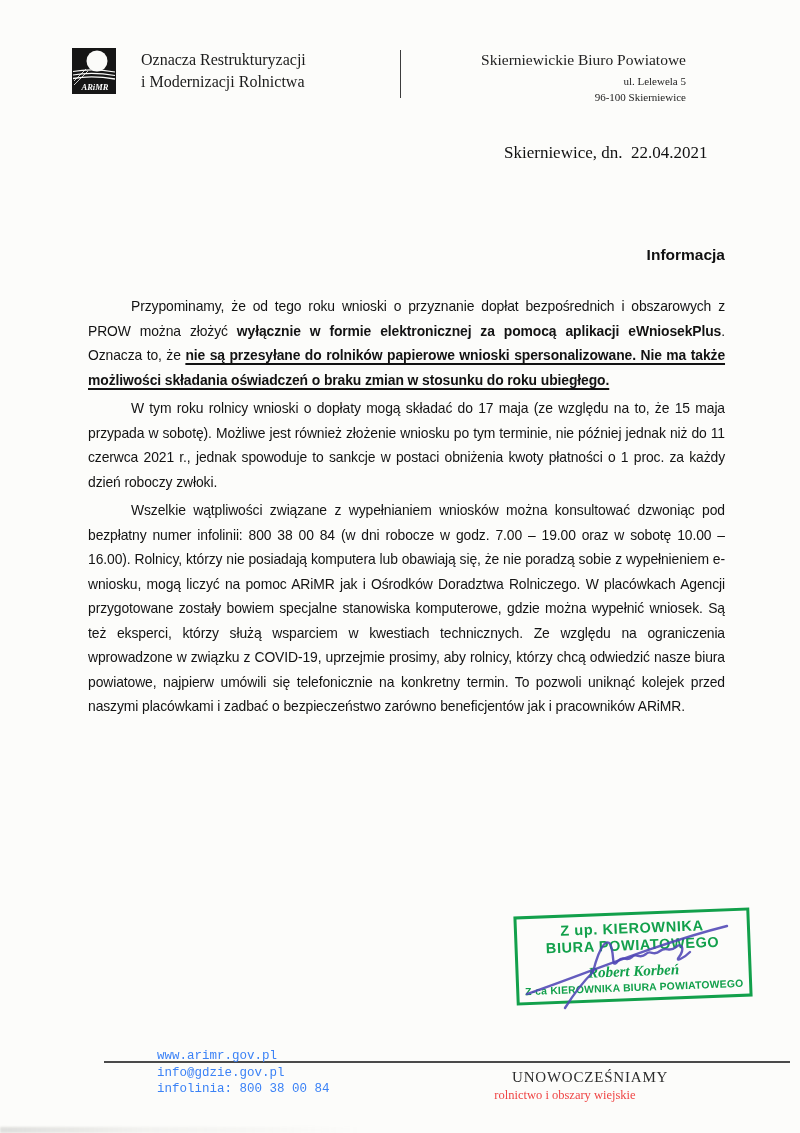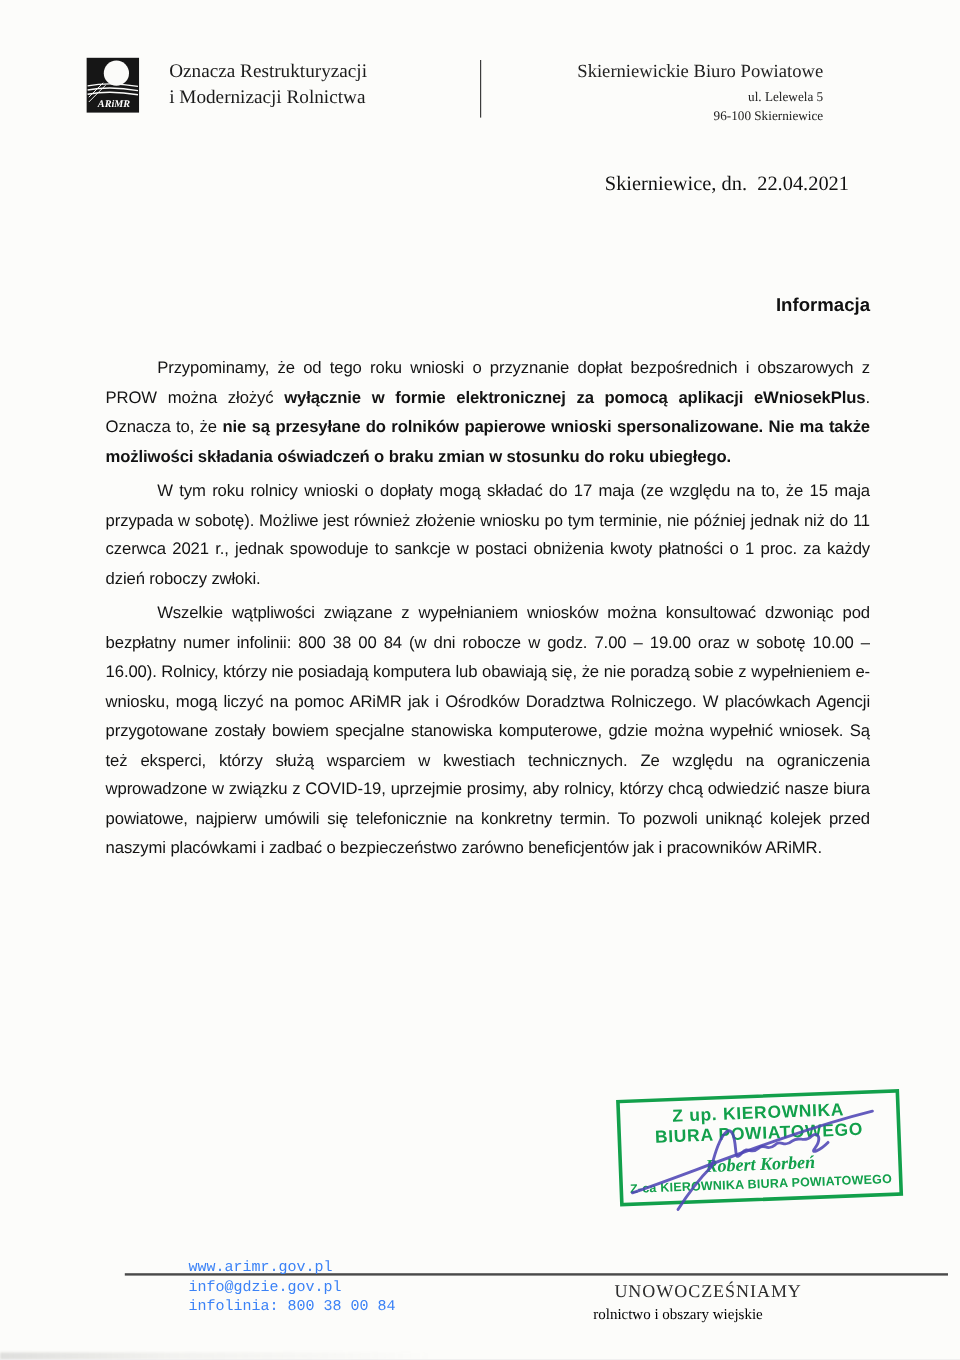--- a/index.html
+++ b/index.html
@@ -31,21 +31,21 @@
     font-size:15.5px;font-weight:bold;color:#111;
   }
   
   .body-text{
     position:absolute;left:88px;top:294px;width:637px;
     font-size:13.9px;line-height:24.5px;text-align:justify;
     letter-spacing:-0.1px;color:#131313;
   }
   .body-text p{margin:0 0 4px 0;text-indent:43px;}
   .body-text .b{font-weight:bold;}
-  .body-text .u{text-decoration-thickness:1.5px;text-underline-offset:3px;}
+  .body-text .u{text-decoration:underline;text-decoration-thickness:1.5px;text-underline-offset:3px;}
   
   .stamp-wrap{position:absolute;left:505px;top:896px;width:255px;height:122px;}
   .stamp{
     position:absolute;left:10px;top:16px;width:222px;
     border:3px solid var(--stamp-green);transform:rotate(-2.2deg);
     text-align:center;color:var(--stamp-green);padding:5px 4px 4px 4px;
   }
   .stamp-l1,.stamp-l2{font-size:14.5px;font-weight:bold;letter-spacing:0.6px;line-height:17px;}
   .signer-name{
     font-family:"Liberation Serif",serif;font-style:italic;font-weight:bold;
@@ -58,21 +58,21 @@
   .footer-divider{position:absolute;left:104px;top:1061px;width:686px;height:1.5px;background:#4a4a4a;}
   .footer-left{
     position:absolute;left:157px;top:1048px;
     font-family:Liberation Mono, monospace;font-size:12.5px;line-height:16.5px;color:#3b82f6;
   }
   .footer-right{
     position:absolute;left:480px;top:1068px;width:170px;text-align:center;
     font-family:"Liberation Serif",serif;color:#2c2c2c;
   }
   .slogan1{font-size:15px;letter-spacing:0.8px;line-height:19px;margin-left:32px;}
-  .slogan2{font-size:12.5px;line-height:16px;color:#000000;}
+  .slogan2{font-size:12.5px;line-height:16px;color:#ef4444;}
   
   .scan-smudge{
     position:absolute;left:0;top:1127px;width:360px;height:6px;
     background:linear-gradient(90deg,rgba(120,120,115,.22),rgba(160,160,155,.10) 40%,rgba(170,170,165,.05) 75%,transparent);
     filter:blur(1px);
   }
 </style>
 </head>
 <body>
 

